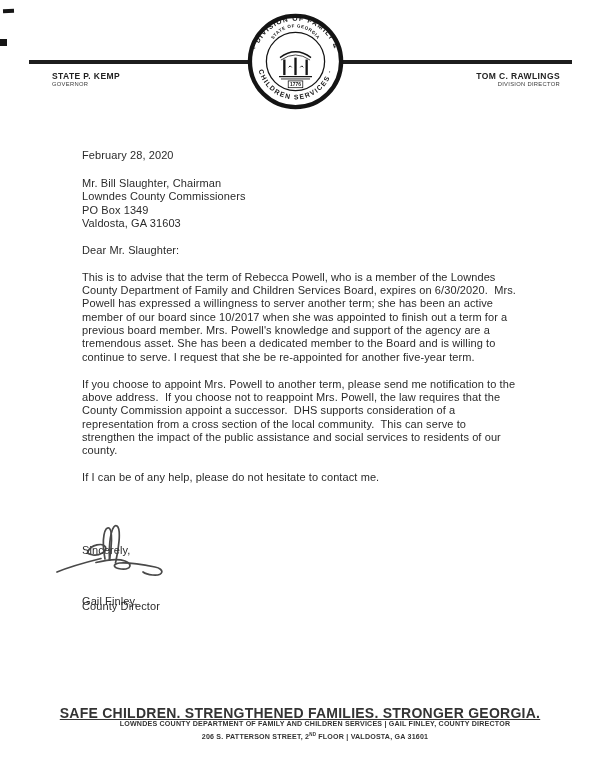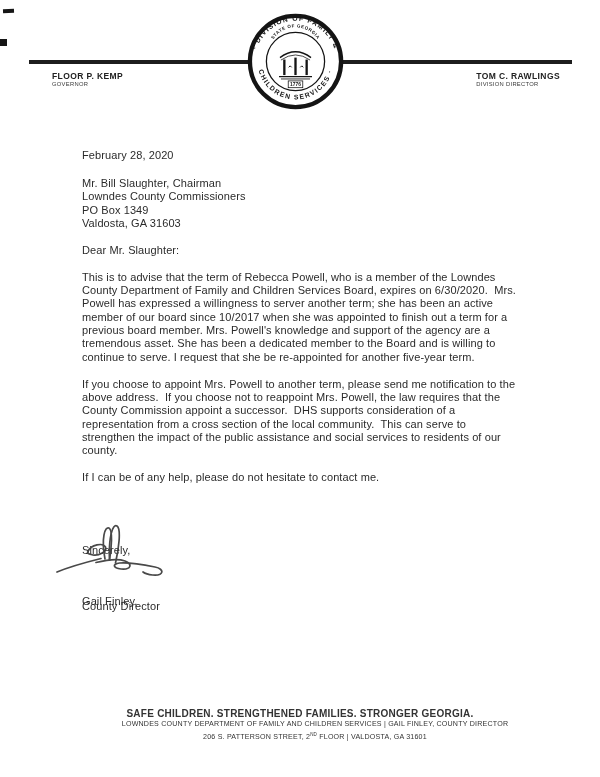--- a/index.html
+++ b/index.html
@@ -8,56 +8,56 @@
     font-family:"Liberation Sans",sans-serif;color:#2b2b2b;overflow:hidden;
     margin:0 auto;
   }
   
   .mark{position:absolute;background:#161616;}
   .mark-a{left:3px;top:9px;width:11px;height:4px;transform:rotate(-2deg);}
   .mark-b{left:0px;top:39px;width:7px;height:7px;}
   
   .rule{position:absolute;left:29px;top:60px;width:543px;height:4px;background:#1d1d1d;}
   .hdr-left{position:absolute;left:52px;top:72px;}
-  .hdr-right{position:absolute;right:40px;top:72px;}
+  .hdr-right{position:absolute;right:40px;top:72px;text-align:right;}
   .hdr-name{font-size:8.5px;font-weight:bold;letter-spacing:.4px;color:#222;line-height:9px;}
   .hdr-title{font-size:5.8px;letter-spacing:.3px;color:#3a3a3a;line-height:7px;}
   .seal{position:absolute;left:247px;top:13px;width:97px;height:97px;}
   
   .body-col{position:absolute;left:82px;top:0;width:505px;}
   .blk{position:absolute;left:0;font-size:11px;line-height:13.35px;letter-spacing:.1px;white-space:pre-wrap;color:#2b2b2b;}
   .date{top:149px;}
   .recipient{top:177px;}
   .salutation{top:244px;}
   .p1{top:270.5px;}
   .p2{top:377.5px;}
   .p3{top:471px;}
   .closing{top:498px;margin-top:46px;}
   .signer-name{top:563px;margin-top:32px;}
   .signer-title{top:600px;}
   .signature{position:absolute;left:-27px;top:518px;width:125px;height:66px;}
   
   .footer{position:absolute;left:0;right:0;top:708px;text-align:center;color:#333;}
-  .f-tag{font-size:10px;font-weight:bold;letter-spacing:.25px;line-height:11px;white-space:pre-wrap;}
-  .f-line{font-size:7.1px;font-weight:normal;letter-spacing:.2px;line-height:10.6px;white-space:pre-wrap;padding-left:30px;}
+  .f-tag{font-size:14px;font-weight:bold;letter-spacing:.25px;line-height:11px;white-space:pre-wrap;text-decoration:underline;}
+  .f-line{font-size:7.1px;font-weight:bold;letter-spacing:.2px;line-height:10.6px;white-space:pre-wrap;padding-left:30px;}
   .f-line sup{font-size:4.5px;vertical-align:super;}
   .fuzz{filter:blur(.18px);}
 </style>
 </head>
 <body>
 
 <div class="page">
 
   <div class="mark mark-a"></div>
   <div class="mark mark-b"></div>
 
   <div class="rule"></div>
 
   <div class="hdr-left">
-    <div class="hdr-name">FLOOR P. KEMP</div>
+    <div class="hdr-name">STATE P. KEMP</div>
     <div class="hdr-title">GOVERNOR</div>
   </div>
 
   <div class="hdr-right">
     <div class="hdr-name">TOM C. RAWLINGS</div>
     <div class="hdr-title">DIVISION DIRECTOR</div>
   </div>
 
   <div class="seal">
     <svg viewBox="0 0 100 100" width="97" height="97">

